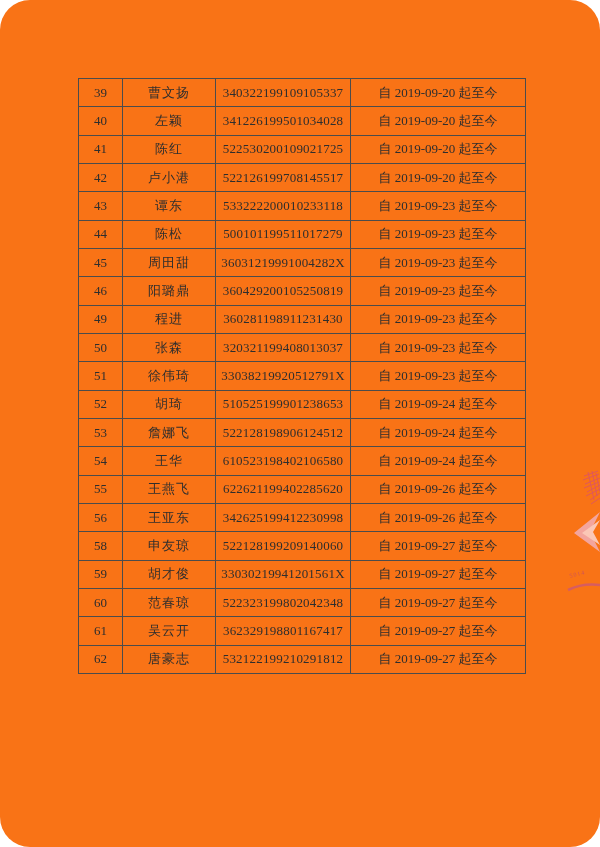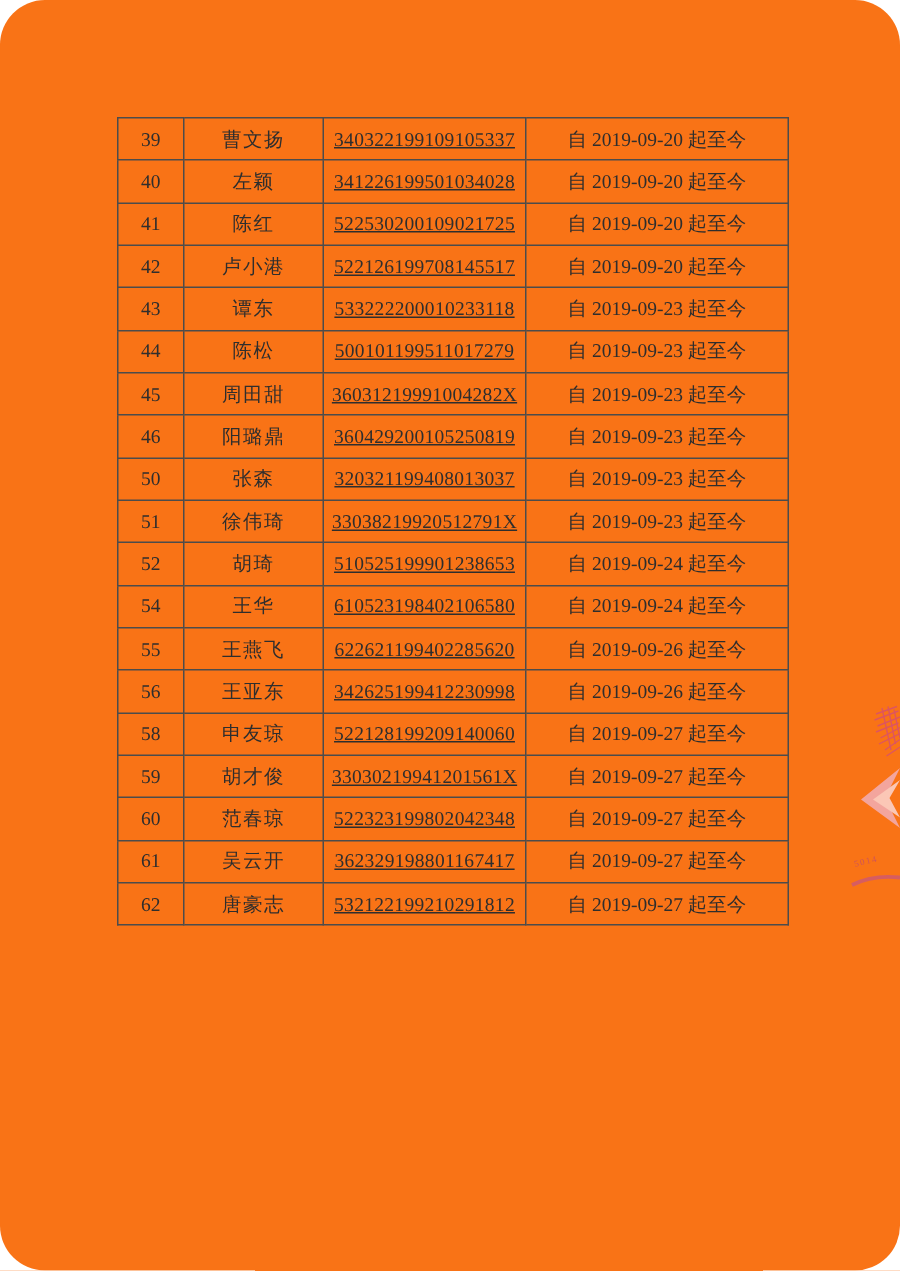--- a/index.html
+++ b/index.html
@@ -31,21 +31,21 @@
     font-size: 13px;
     white-space: nowrap;
     overflow: hidden;
     padding: 0 2px;
   }
   col.c-no     { width: 44px; }
   col.c-name   { width: 93px; }
   col.c-id     { width: 135px; }
   col.c-period { width: 175px; }
   td.name-cell { letter-spacing: 1px; }
-  td.id-cell   { font-size: 13px; letter-spacing: 0.2px; text-decoration: underline; }
+  td.id-cell   { font-size: 13px; letter-spacing: 0.2px; }
   td.period-cell { font-size: 12.5px; }
   
   .seal-frag { position: absolute; pointer-events: none; }
   .seal-scribble { right: 0; top: 470px; opacity: 0.85; }
   .seal-chevron  { right: 0; top: 512px; opacity: 0.75; }
   .seal-textarc  { right: 0; top: 566px; opacity: 0.85; }
   .seal-tiny-text {
     font-family: "Liberation Serif", serif;
     font-size: 6px;
     fill: #c84f63;
@@ -116,20 +116,26 @@
 
     <tr>
       <td class="no-cell">46</td>
       <td class="name-cell">阳璐鼎</td>
       <td class="id-cell">360429200105250819</td>
       <td class="period-cell">自 2019-09-23 起至今</td>
     </tr>
 
 
 
+    <tr>
+      <td class="no-cell">49</td>
+      <td class="name-cell">程进</td>
+      <td class="id-cell">360281198911231430</td>
+      <td class="period-cell">自 2019-09-23 起至今</td>
+    </tr>
 
     <tr>
       <td class="no-cell">50</td>
       <td class="name-cell">张森</td>
       <td class="id-cell">320321199408013037</td>
       <td class="period-cell">自 2019-09-23 起至今</td>
     </tr>
 
     <tr>
       <td class="no-cell">51</td>
@@ -138,20 +144,26 @@
       <td class="period-cell">自 2019-09-23 起至今</td>
     </tr>
 
     <tr>
       <td class="no-cell">52</td>
       <td class="name-cell">胡琦</td>
       <td class="id-cell">510525199901238653</td>
       <td class="period-cell">自 2019-09-24 起至今</td>
     </tr>
 
+    <tr>
+      <td class="no-cell">53</td>
+      <td class="name-cell">詹娜飞</td>
+      <td class="id-cell">522128198906124512</td>
+      <td class="period-cell">自 2019-09-24 起至今</td>
+    </tr>
 
     <tr>
       <td class="no-cell">54</td>
       <td class="name-cell">王华</td>
       <td class="id-cell">610523198402106580</td>
       <td class="period-cell">自 2019-09-24 起至今</td>
     </tr>
 
     <tr>
       <td class="no-cell">55</td>

